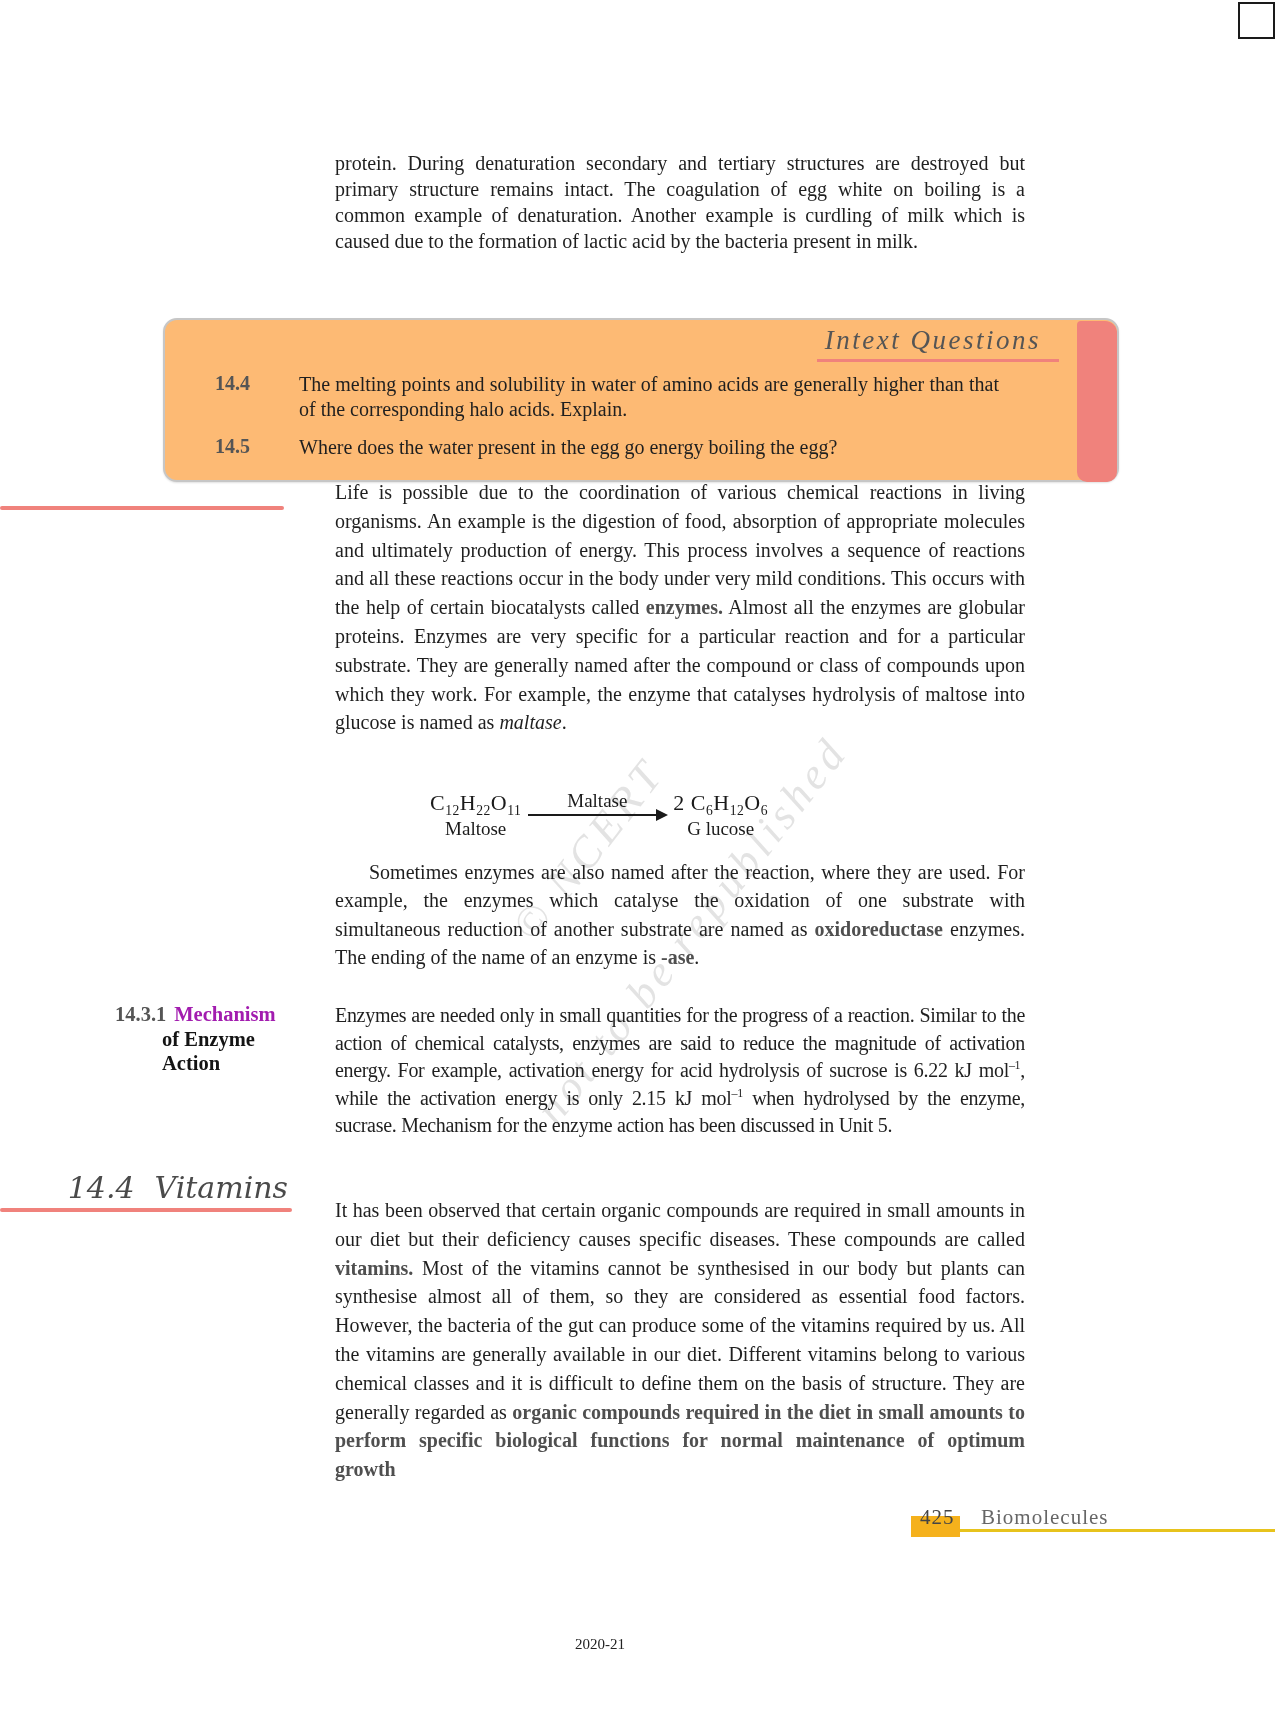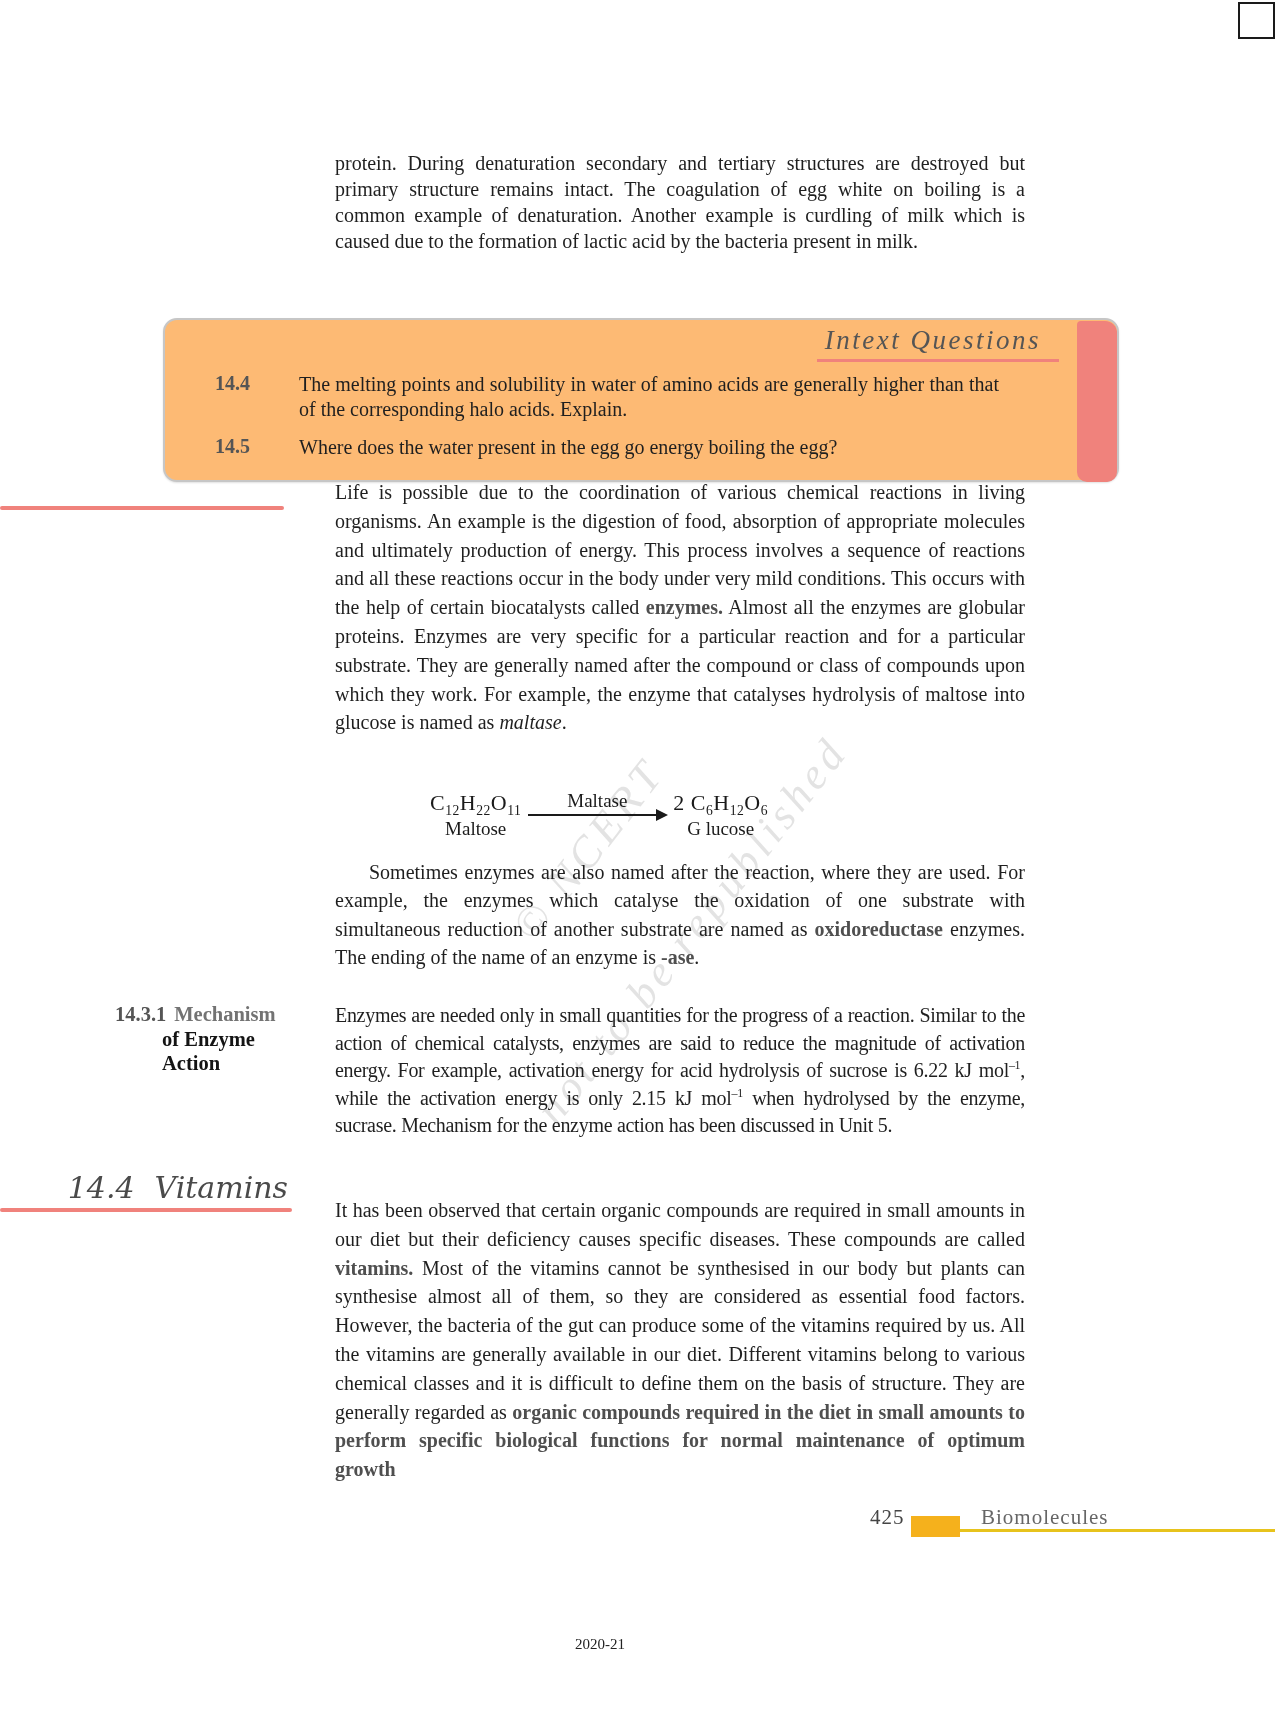--- a/index.html
+++ b/index.html
@@ -86,26 +86,26 @@
   .eq-cat{font-size:19px;line-height:22px;}
   .eq-shaft{position:relative;width:138px;height:2px;background:#1a1a1a;margin-top:2px;}
   .eq-shaft:after{
     content:'';position:absolute;right:-2px;top:-5px;
     border-left:12px solid #1a1a1a;border-top:6px solid transparent;border-bottom:6px solid transparent;
   }
   
   .mech-heading{position:absolute;left:115px;top:1002px;width:210px;font-size:20.5px;line-height:24.5px;}
   .mech-line1{white-space:nowrap;}
   .mech-num{font-weight:bold;color:#555;margin-right:8px;}
-  .mech-title{font-weight:bold;color:#737373;}
+  .mech-title{font-weight:bold;color:#a21caf;}
   .mech-rest{padding-left:47px;font-weight:bold;color:#141414;}
   
   .footer-yellow-box{position:absolute;left:911px;top:1516px;width:49px;height:21px;background:#F5B11C;}
   .footer-rule{position:absolute;left:960px;top:1529px;width:315px;height:3px;background:#E7C31C;}
-  .footer-page-number{position:absolute;left:870px;top:1505px;font-size:21px;color:#444;letter-spacing:1px;}
+  .footer-page-number{position:absolute;left:920px;top:1505px;font-size:21px;color:#444;letter-spacing:1px;}
   .footer-chapter{position:absolute;left:981px;top:1505px;font-size:21px;color:#666;letter-spacing:1px;}
   .year-label{position:absolute;left:480px;width:240px;top:1636px;text-align:center;font-size:15px;color:#222;}
 </style>
 </head>
 <body>
 
 <div class="page">
 
   <div class="watermark">
     <span>© NCERT</span>

